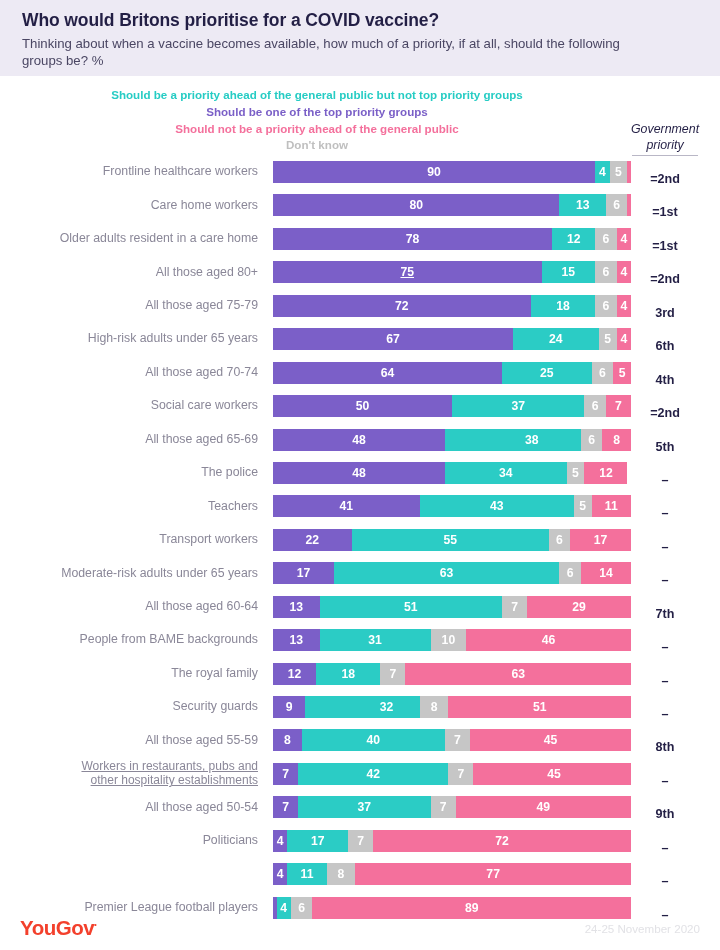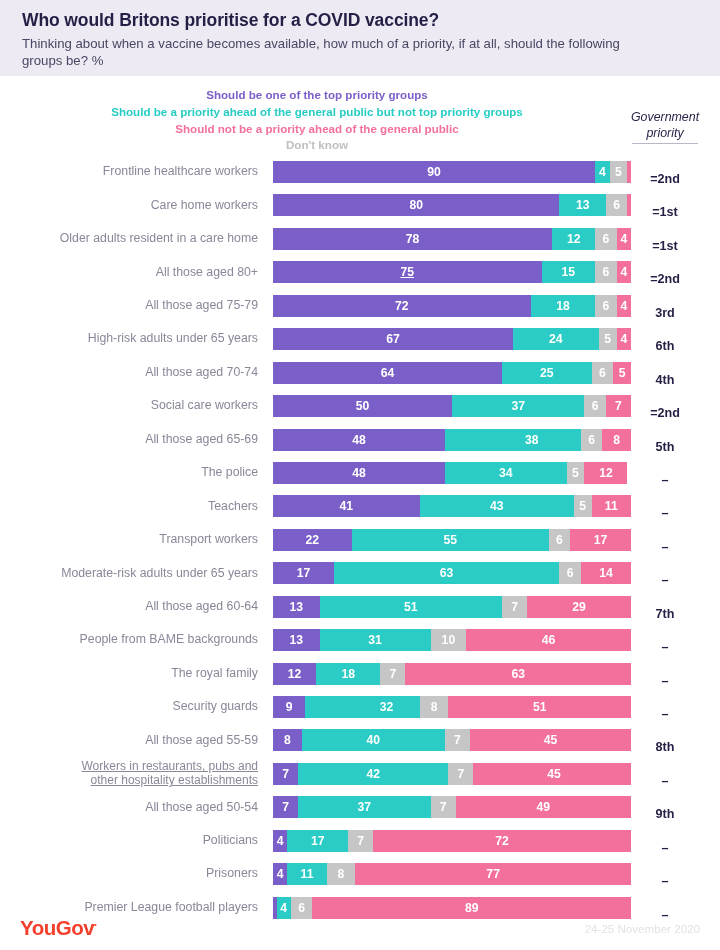--- a/index.html
+++ b/index.html
@@ -54,21 +54,21 @@
   }
   .legend-top    { color: #7a5fc7; }
   .legend-ahead  { color: #26ccc4; }
   .legend-not    { color: #f4709c; }
   .legend-dk     { color: #bfbfbf; }
 
   
   #gov-header {
     position: absolute;
     right: 8px;
-    top: 110px;
+    top: 122px;
     width: 94px;
     text-align: center;
     font-size: 12.4px;
     font-style: italic;
     color: #231f45;
     line-height: 1.25;
   }
   #gov-header .rule {
     margin: 2px 14px 0 14px;
     border-bottom: 1px solid #b9b7c6;
@@ -173,22 +173,22 @@
 </style>
 </head>
 <body>
 
 <div id="header">
   <div id="chart-title">Who would Britons prioritise for a COVID vaccine?</div>
   <div id="chart-subtitle">Thinking about when a vaccine becomes available, how much of a priority, if at all, should the following groups be? %</div>
 </div>
 
 <div id="legend">
+  <div class="legend-line legend-ahead">Should be a priority ahead of the general public but not top priority groups</div>
   <div class="legend-line legend-top">Should be one of the top priority groups</div>
-  <div class="legend-line legend-ahead">Should be a priority ahead of the general public but not top priority groups</div>
   <div class="legend-line legend-not">Should not be a priority ahead of the general public</div>
   <div class="legend-line legend-dk">Don't know</div>
 </div>
 
 <div id="gov-header">
   <div>Government</div>
   <div>priority</div>
   <div class="rule"></div>
 </div>
 
@@ -604,23 +604,20 @@
         <div class="seg seg-dk" title="Politicians — 7%" style="flex: 0 0 7%;">
           <span class="val">7</span>
         </div>
         <div class="seg seg-not" title="Politicians — 72%" style="flex: 0 0 72%;">
           <span class="val">72</span>
         </div>
       </div>
       <div class="gov">–</div>
     </div>
     <div class="row">
-      <div class="row-label">
-        <div>Prisoners</div>
-      </div>
       <div class="bar">
         <div class="seg seg-top" title="Prisoners — 4%" style="flex: 0 0 4%;">
           <span class="val">4</span>
         </div>
         <div class="seg seg-ahead" title="Prisoners — 11%" style="flex: 0 0 11%;">
           <span class="val">11</span>
         </div>
         <div class="seg seg-dk" title="Prisoners — 8%" style="flex: 0 0 8%;">
           <span class="val">8</span>
         </div>

